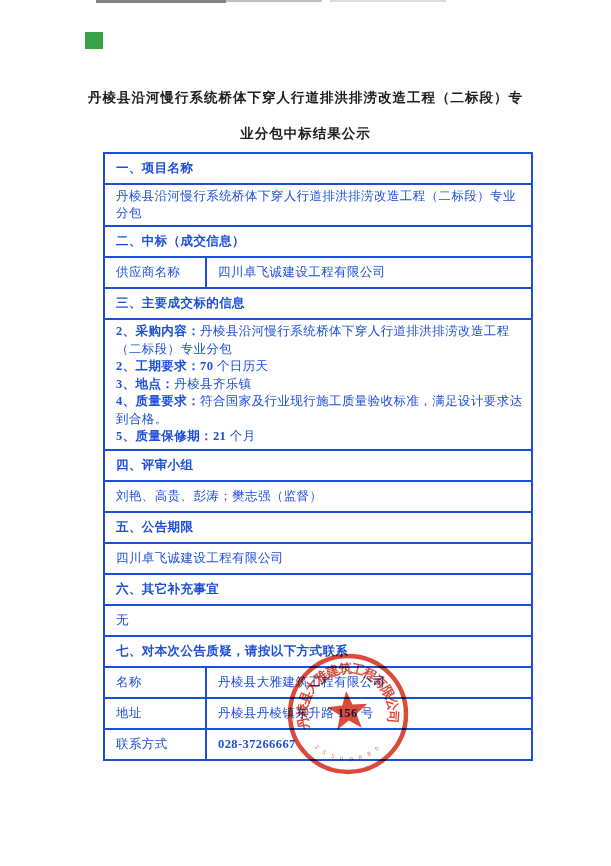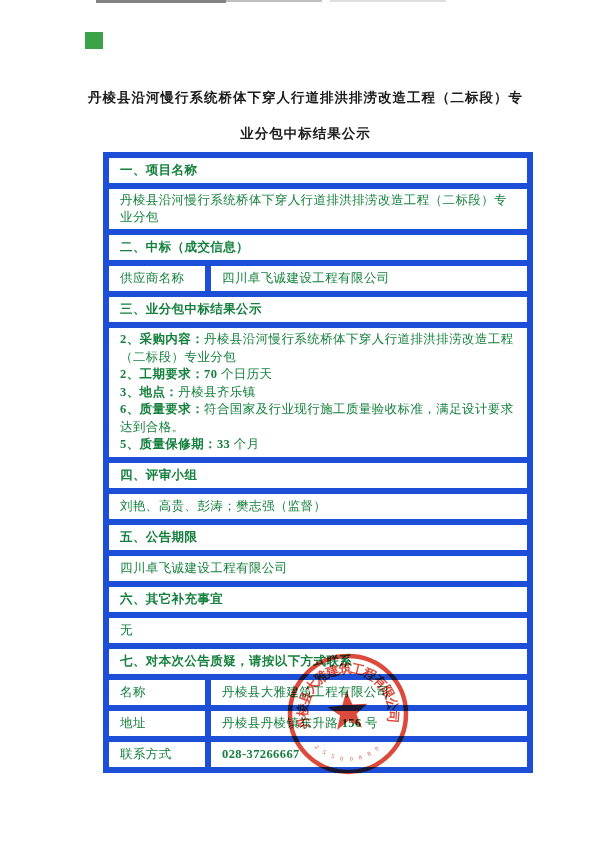--- a/index.html
+++ b/index.html
@@ -24,24 +24,24 @@
     text-align:center; font-weight:bold; font-size:13.5px;
     letter-spacing:1px; line-height:36px; color:#1c1c1c;
   }
 
   
   .doc-table {
     position:absolute; left:103px; top:152px; width:430px;
     border-collapse:collapse; table-layout:fixed;
   }
   .doc-table td {
-    border:6px solid #1d4ed8;
+    border:2px solid #1d4ed8;
     font-size:12.5px; letter-spacing:.4px;
     padding:3px 8px 3px 11px; vertical-align:middle;
-    color:#15803d;
+    color:#1d4ed8;
   }
   .doc-table tr { height:31px; }
   .doc-table tr.tall { height:108px; }
   .section-cell { font-weight:bold; }
   .multiline-cell { line-height:17.5px; padding-top:5px; padding-bottom:5px; }
   .label-cell { white-space:nowrap; overflow:visible; }
   b { font-weight:700; }
 
   
   .seal {
@@ -78,29 +78,29 @@
           <td class="full-cell" colspan="2">丹棱县沿河慢行系统桥体下穿人行道排洪排涝改造工程（二标段）专业分包</td>
         </tr>
         <tr>
           <td class="section-cell" colspan="2">二、中标（成交信息）</td>
         </tr>
         <tr>
           <td class="label-cell">供应商名称</td>
           <td class="value-cell">四川卓飞诚建设工程有限公司</td>
         </tr>
         <tr>
-          <td class="section-cell" colspan="2">三、业分包中标结果公示</td>
+          <td class="section-cell" colspan="2">三、主要成交标的信息</td>
         </tr>
         <tr class="tall">
           <td class="multiline-cell" colspan="2">
             <div><b>2、采购内容：</b>丹棱县沿河慢行系统桥体下穿人行道排洪排涝改造工程（二标段）专业分包</div>
             <div><b>2、工期要求：70</b> 个日历天</div>
             <div><b>3、地点：</b>丹棱县齐乐镇</div>
-            <div><b>6、质量要求：</b>符合国家及行业现行施工质量验收标准，满足设计要求达到合格。</div>
-            <div><b>5、质量保修期：33</b> 个月</div>
+            <div><b>4、质量要求：</b>符合国家及行业现行施工质量验收标准，满足设计要求达到合格。</div>
+            <div><b>5、质量保修期：21</b> 个月</div>
           </td>
         </tr>
         <tr>
           <td class="section-cell" colspan="2">四、评审小组</td>
         </tr>
         <tr>
           <td class="full-cell" colspan="2">刘艳、高贵、彭涛；樊志强（监督）</td>
         </tr>
         <tr>
           <td class="section-cell" colspan="2">五、公告期限</td>

